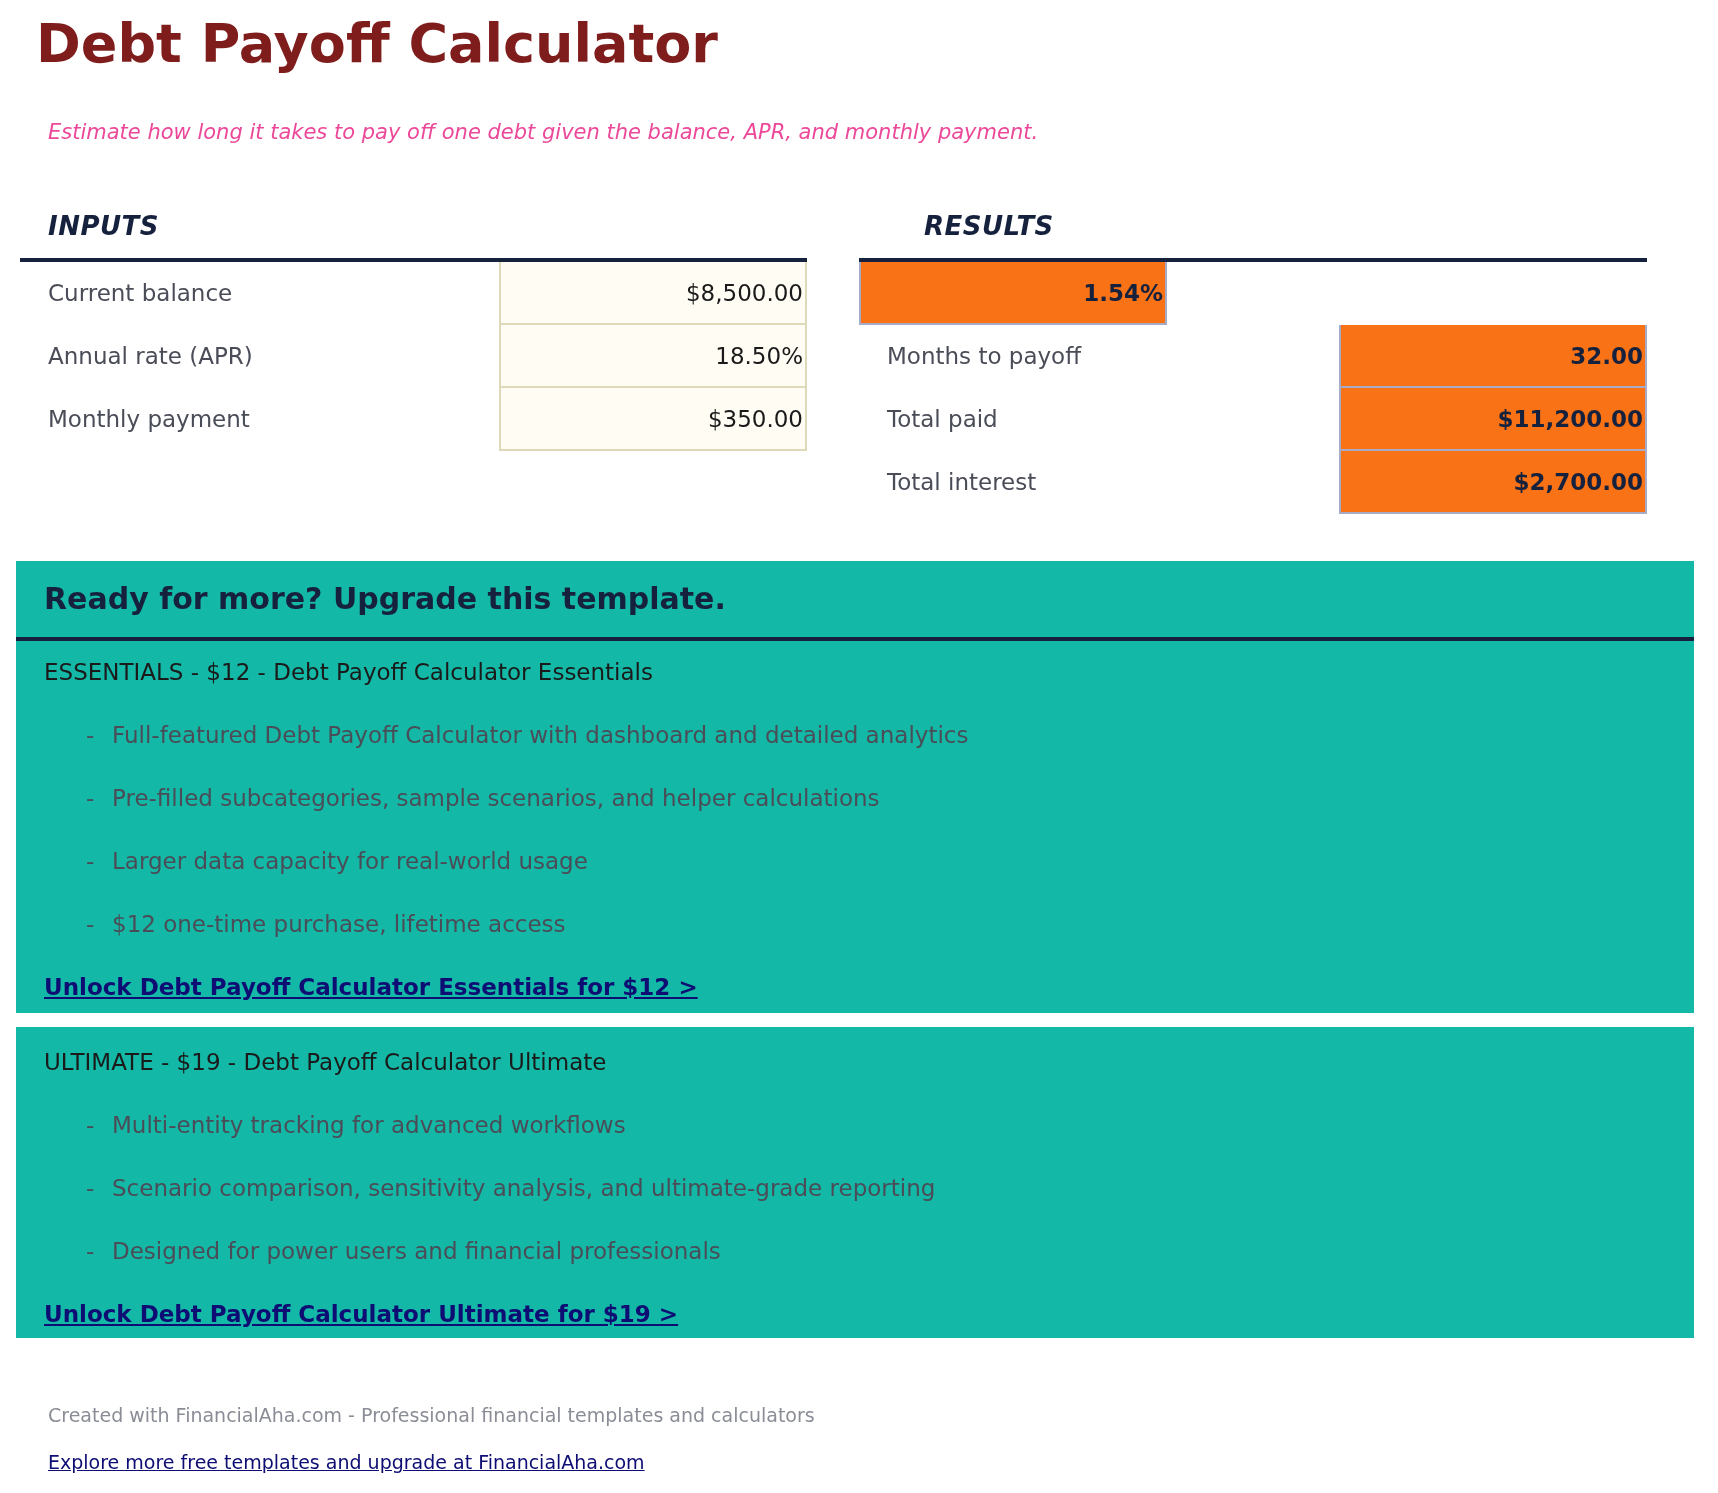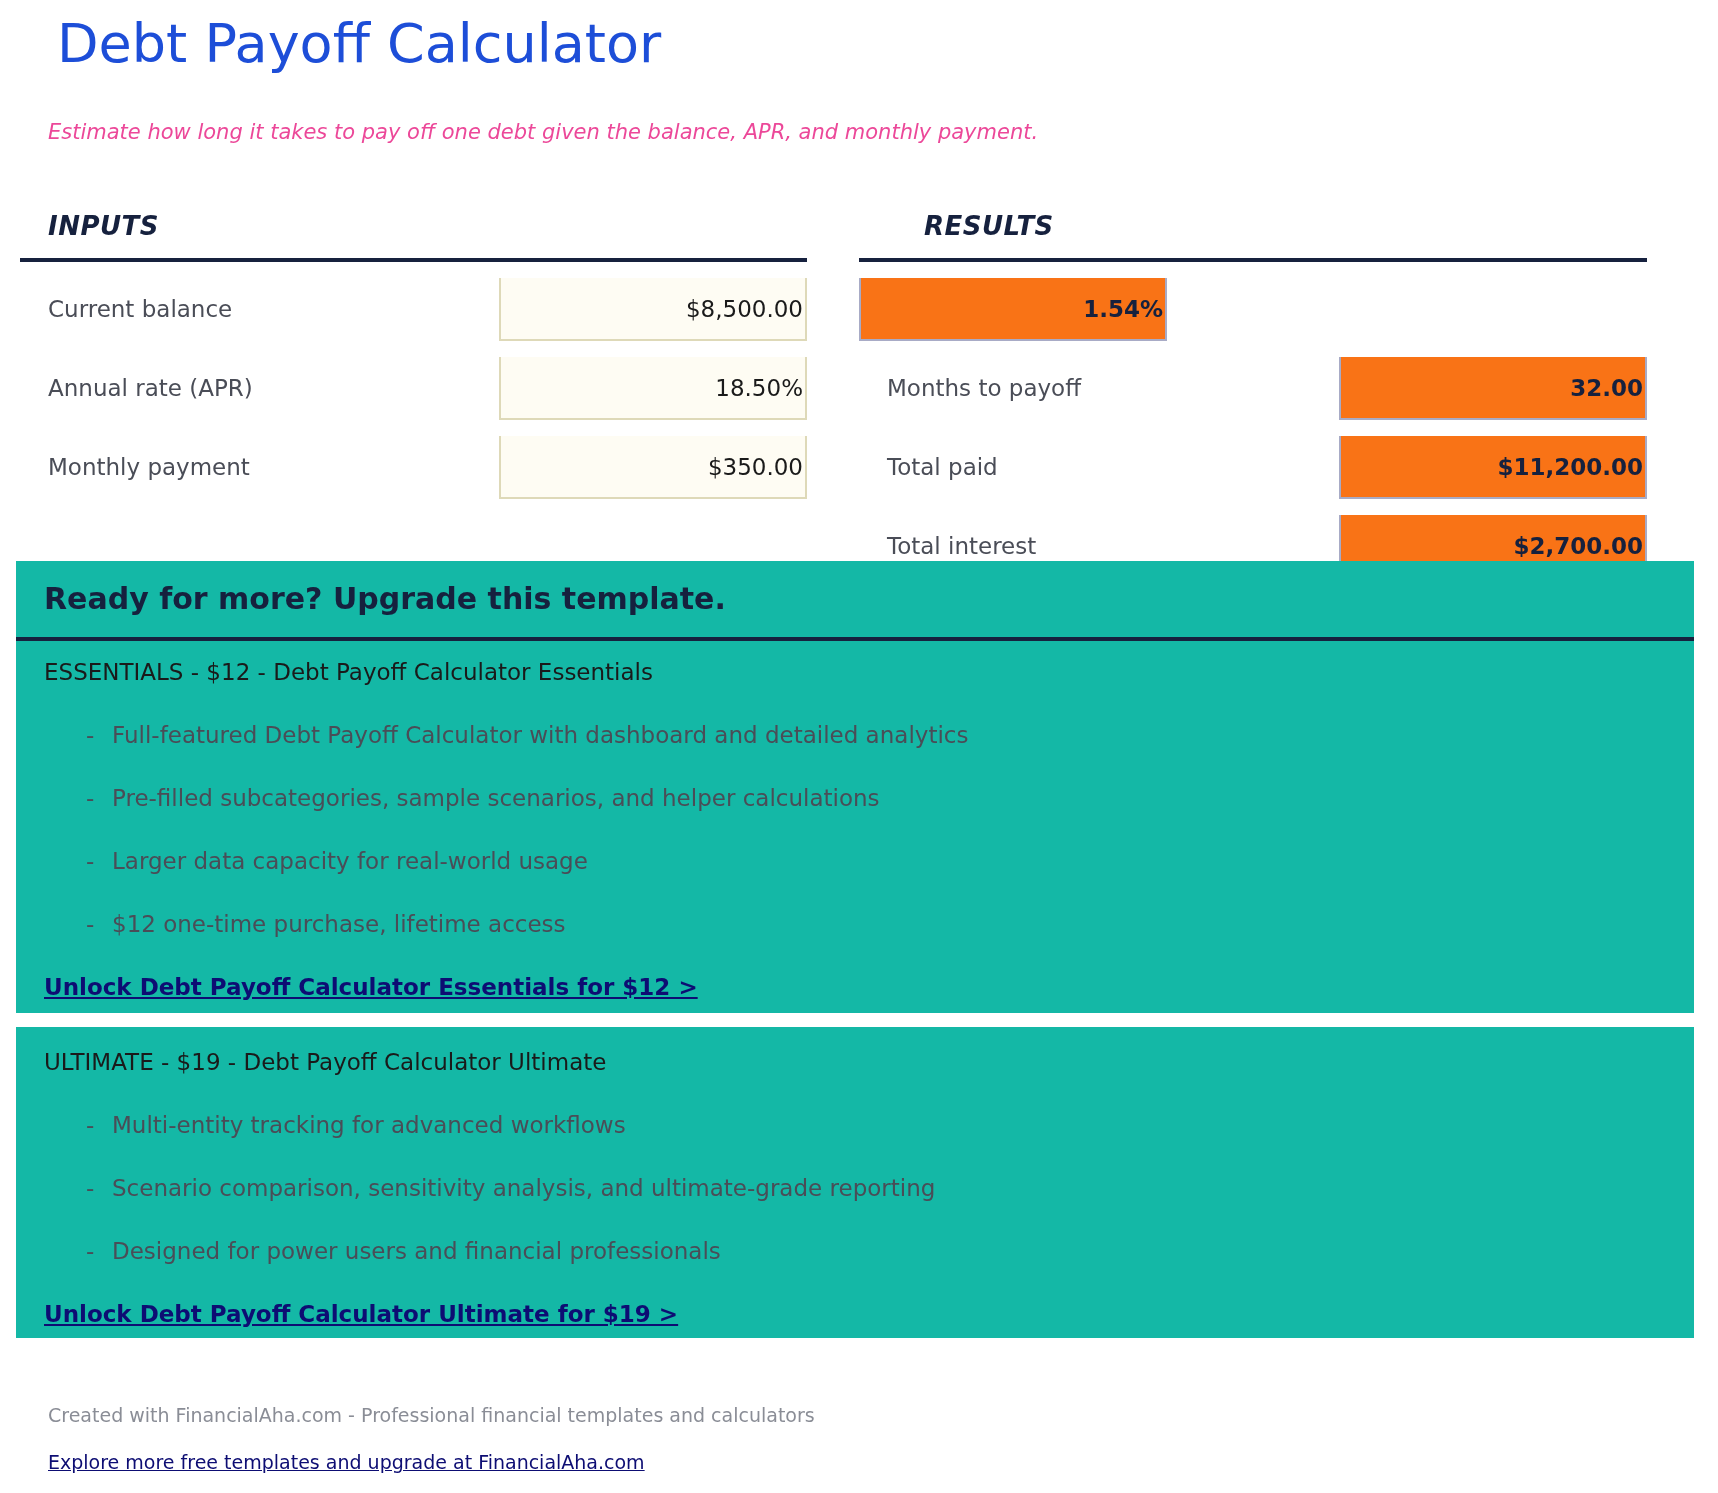--- a/index.html
+++ b/index.html
@@ -2,33 +2,33 @@
 <html><head>
 <meta charset="utf-8">
 <style>
   html, body { margin: 0; padding: 0; background: #ffffff; }
   body {
     width: 1718px; height: 1493px; position: relative; overflow: hidden;
     font-family: "DejaVu Sans", sans-serif; color: #1a1a1a;
   }
   .abs { position: absolute; }
   .title {
-    left: 57px; top: 8px; font-size: 54px; font-weight: normal; color: #1d4ed8;
+    left: 36px; top: 8px; font-size: 54px; font-weight: bold; color: #7f1d1d;
     line-height: 72px; white-space: nowrap;
   }
   .subtitle {
     left: 48px; top: 118px; font-size: 21px; font-style: italic; color: #ec4899;
     line-height: 28px; white-space: nowrap;
   }
   .section-heading {
     font-size: 26px; font-weight: bold; color: #16213e; line-height: 34px;
     letter-spacing: 0.5px; white-space: nowrap; font-style: italic;
   }
   .table { position: absolute; border-top: 4px solid #16213e; }
-  .row { display: flex; height: 63px; margin-top: 16px; }
+  .row { display: flex; height: 63px; }
   .cell-label {
     font-size: 23px; color: #4a4d57; line-height: 63px; padding-left: 28px;
     box-sizing: border-box; white-space: nowrap;
   }
   .cell-value {
     font-size: 23px; line-height: 62px; text-align: right; padding-right: 2px;
     box-sizing: border-box; white-space: nowrap;
   }
   .inputs .cell-value {
     background: #fefcf3; color: #1a1a1a;

